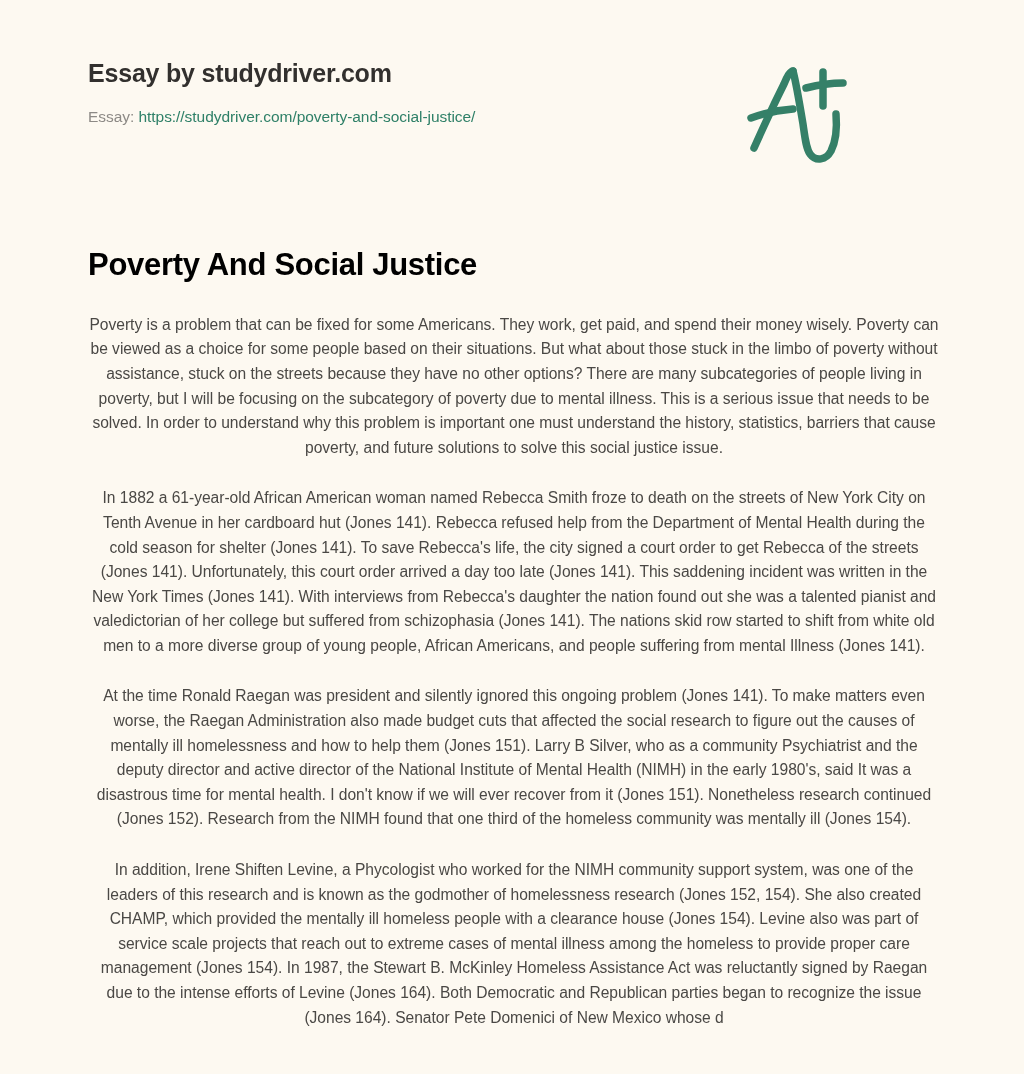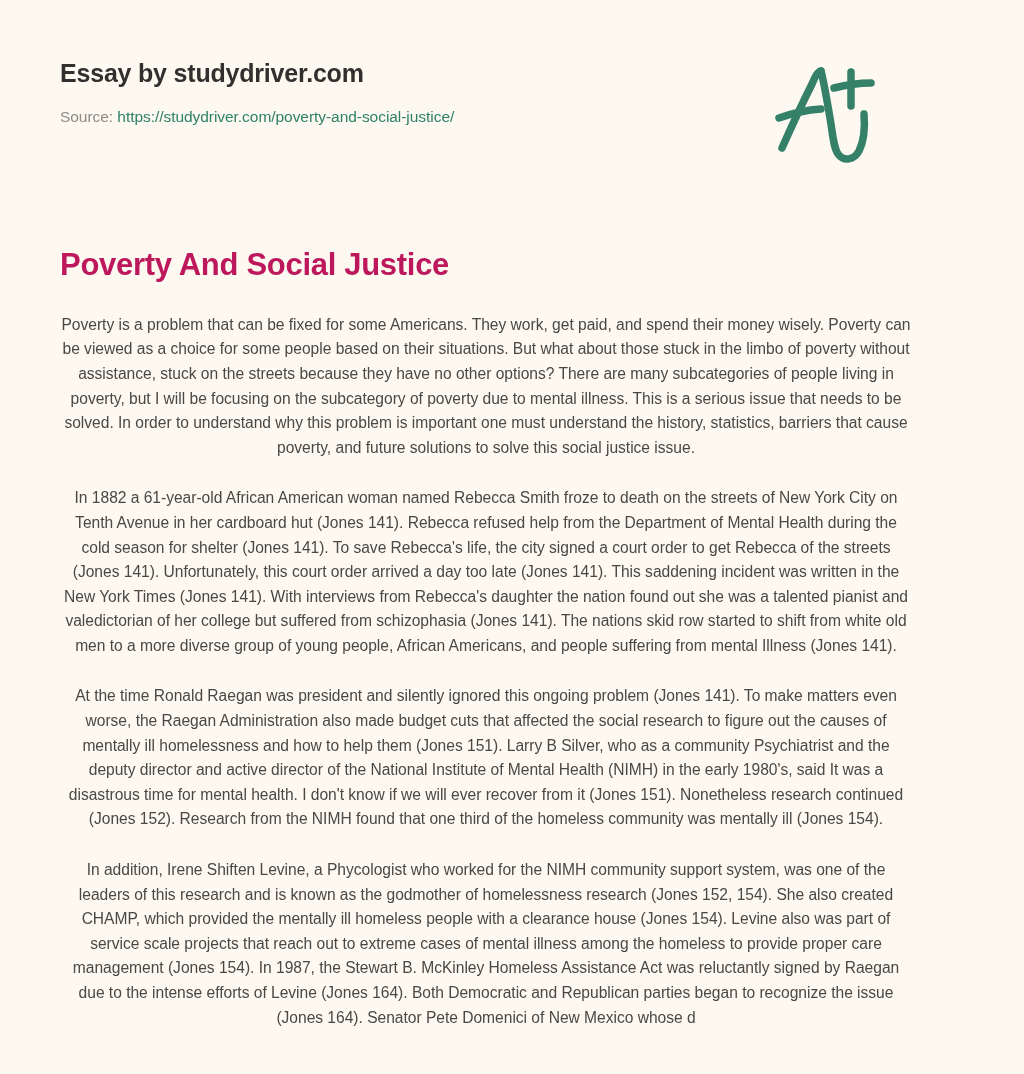--- a/index.html
+++ b/index.html
@@ -15,21 +15,21 @@
     color: #3b3a38;
     overflow: hidden;
     position: relative;
   }
 
   .page {
     position: relative;
     width: 1024px;
     height: 1074px;
     box-sizing: border-box;
-    padding: 0 60px;
+    padding: 0 88px;
   }
 
   
   .header {
     position: relative;
     padding-top: 58px;
     height: 150px;
     box-sizing: border-box;
   }
 
@@ -73,21 +73,21 @@
     width: 120px;
     height: 120px;
   }
 
   
   .doc-title {
     margin: 0;
     padding-top: 96px;
     font-size: 31px;
     font-weight: bold;
-    color: #be185d;
+    color: #000000;
     letter-spacing: -0.3px;
     line-height: 1.25;
   }
 
   
   .article {
     margin-top: 28px;
     width: 852px;
   }
   .article p {
@@ -104,21 +104,21 @@
 </style>
 </head>
 <body>
 
 <div class="page">
 
   <div class="header">
     <h2 class="byline">Essay by studydriver.com</h2>
 
     <div class="source-line">
-      <span class="source-label">Source:</span>
+      <span class="source-label">Essay:</span>
       <a class="source-url" href="#">https://studydriver.com/poverty-and-social-justice/</a>
     </div>
 
     <div class="logo">
       <svg viewBox="0 0 120 120" xmlns="http://www.w3.org/2000/svg">
         <g fill="none" stroke="#358068" stroke-width="7.5" stroke-linecap="round" stroke-linejoin="round">
 
           <path d="M14 96 C 22 78, 34 52, 44 32 C 47 25, 50 19, 53 19"></path>
 
           <path d="M53 19 C 56 30, 60 54, 63 72 C 65 86, 66 96, 70 102 C 76 110, 86 108, 91 99 C 96 89, 97 74, 96 62"></path>

